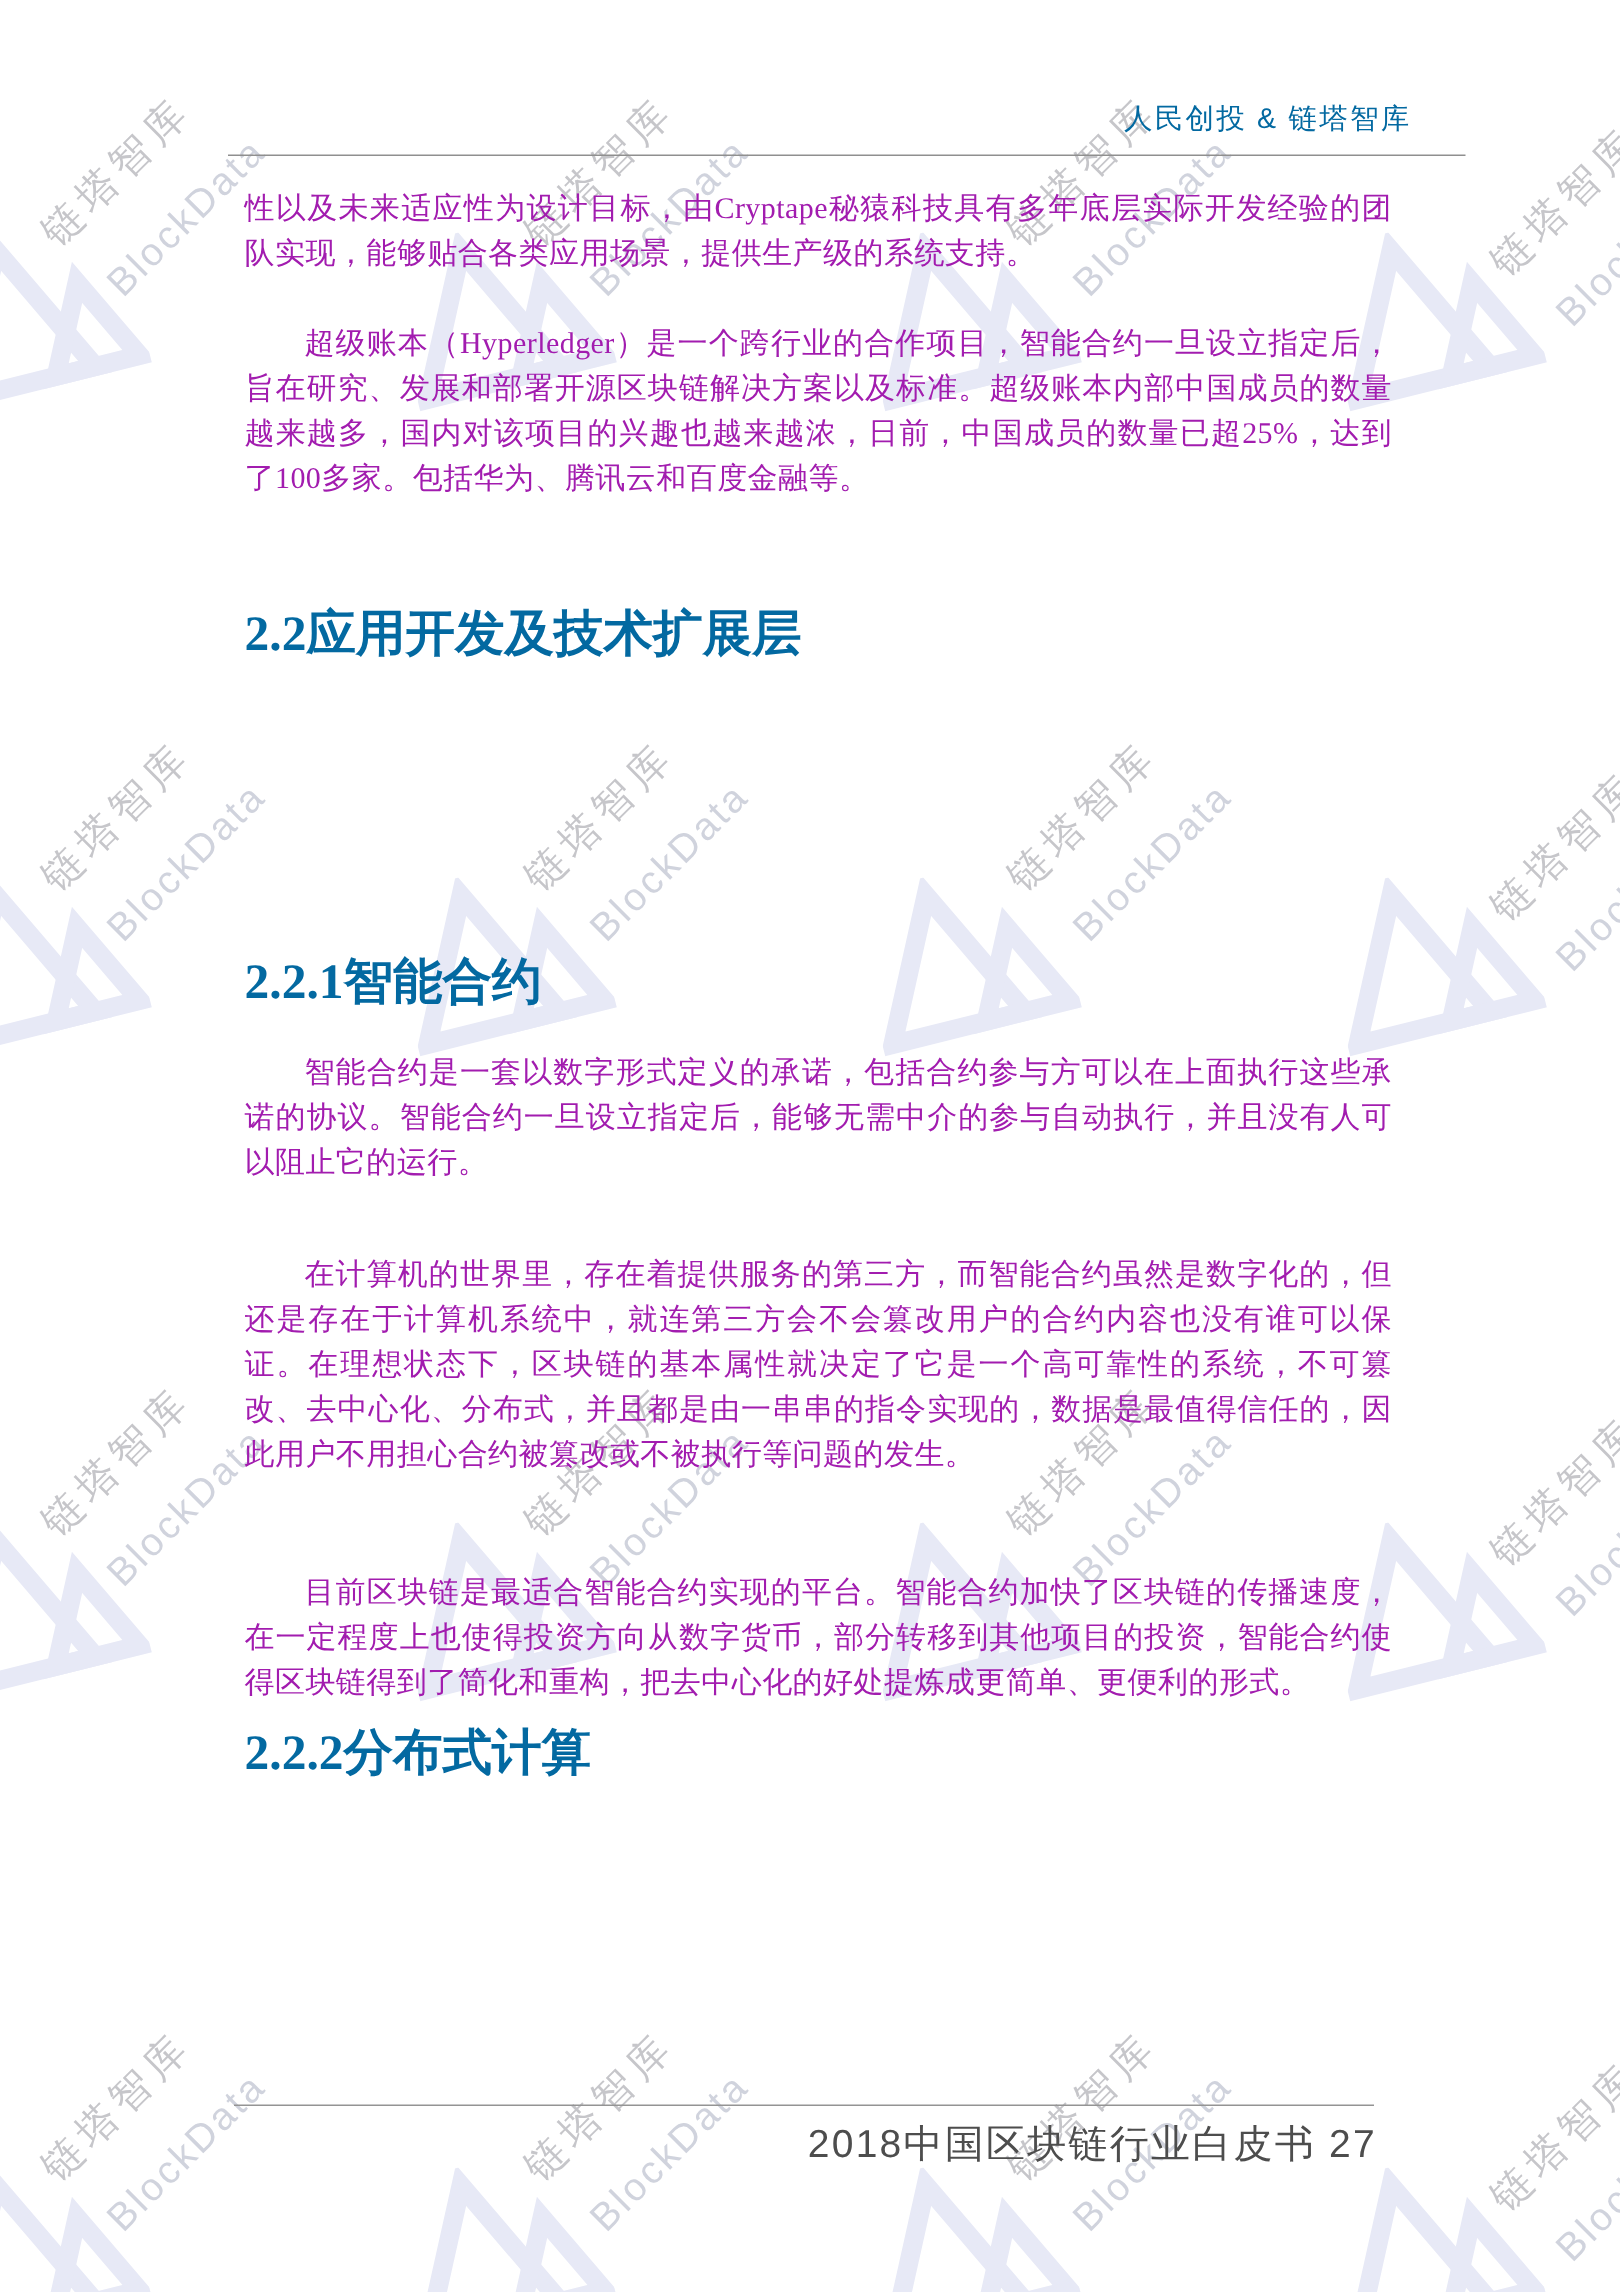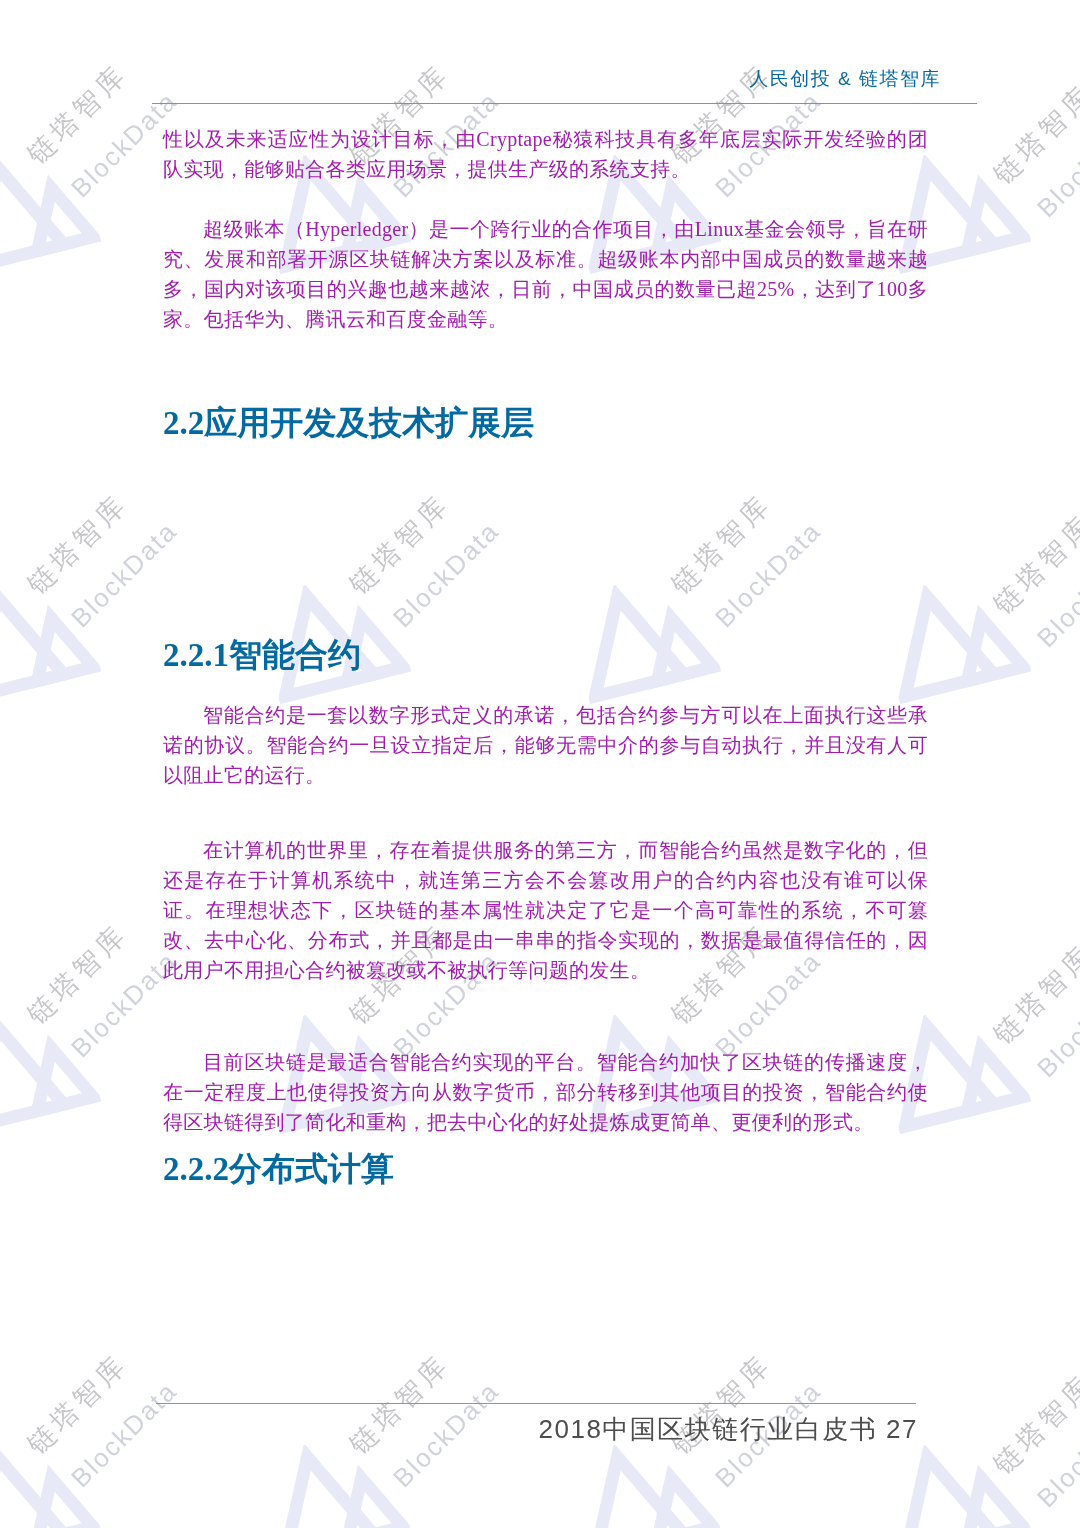--- a/index.html
+++ b/index.html
@@ -233,21 +233,21 @@
         </g>
       </svg>
   </div>
 
   <div class="content">
 
     <div class="hdr-brand">人民创投 &amp; 链塔智库</div>
     <div class="hdr-rule"></div>
 
     <p class="para t124">性以及未来适应性为设计目标，由Cryptape秘猿科技具有多年底层实际开发经验的团队实现，能够贴合各类应用场景，提供生产级的系统支持。</p>
-    <p class="para indent t214">超级账本（Hyperledger）是一个跨行业的合作项目，由Linux基金会领导，旨在研究、发展和部署开源区块链解决方案以及标准。超级账本内部中国成员的数量越来越多，国内对该项目的兴趣也越来越浓，日前，中国成员的数量已超25%，达到了100多家。包括华为、腾讯云和百度金融等。</p>
+    <p class="para indent t214">超级账本（Hyperledger）是一个跨行业的合作项目，智能合约一旦设立指定后，旨在研究、发展和部署开源区块链解决方案以及标准。超级账本内部中国成员的数量越来越多，国内对该项目的兴趣也越来越浓，日前，中国成员的数量已超25%，达到了100多家。包括华为、腾讯云和百度金融等。</p>
 
     <h2 class="heading t402">2.2应用开发及技术扩展层</h2>
 
     <h2 class="heading t634">2.2.1智能合约</h2>
     <p class="para indent t835">在计算机的世界里，存在着提供服务的第三方，而智能合约虽然是数字化的，但还是存在于计算机系统中，就连第三方会不会篡改用户的合约内容也没有谁可以保证。在理想状态下，区块链的基本属性就决定了它是一个高可靠性的系统，不可篡改、去中心化、分布式，并且都是由一串串的指令实现的，数据是最值得信任的，因此用户不用担心合约被篡改或不被执行等问题的发生。</p>
     <p class="para indent t700">智能合约是一套以数字形式定义的承诺，包括合约参与方可以在上面执行这些承诺的协议。智能合约一旦设立指定后，能够无需中介的参与自动执行，并且没有人可以阻止它的运行。</p>
     <p class="para indent t1047">目前区块链是最适合智能合约实现的平台。智能合约加快了区块链的传播速度，在一定程度上也使得投资方向从数字货币，部分转移到其他项目的投资，智能合约使得区块链得到了简化和重构，把去中心化的好处提炼成更简单、更便利的形式。</p>
 
     <h2 class="heading t1184">2.2.2分布式计算</h2>
 

